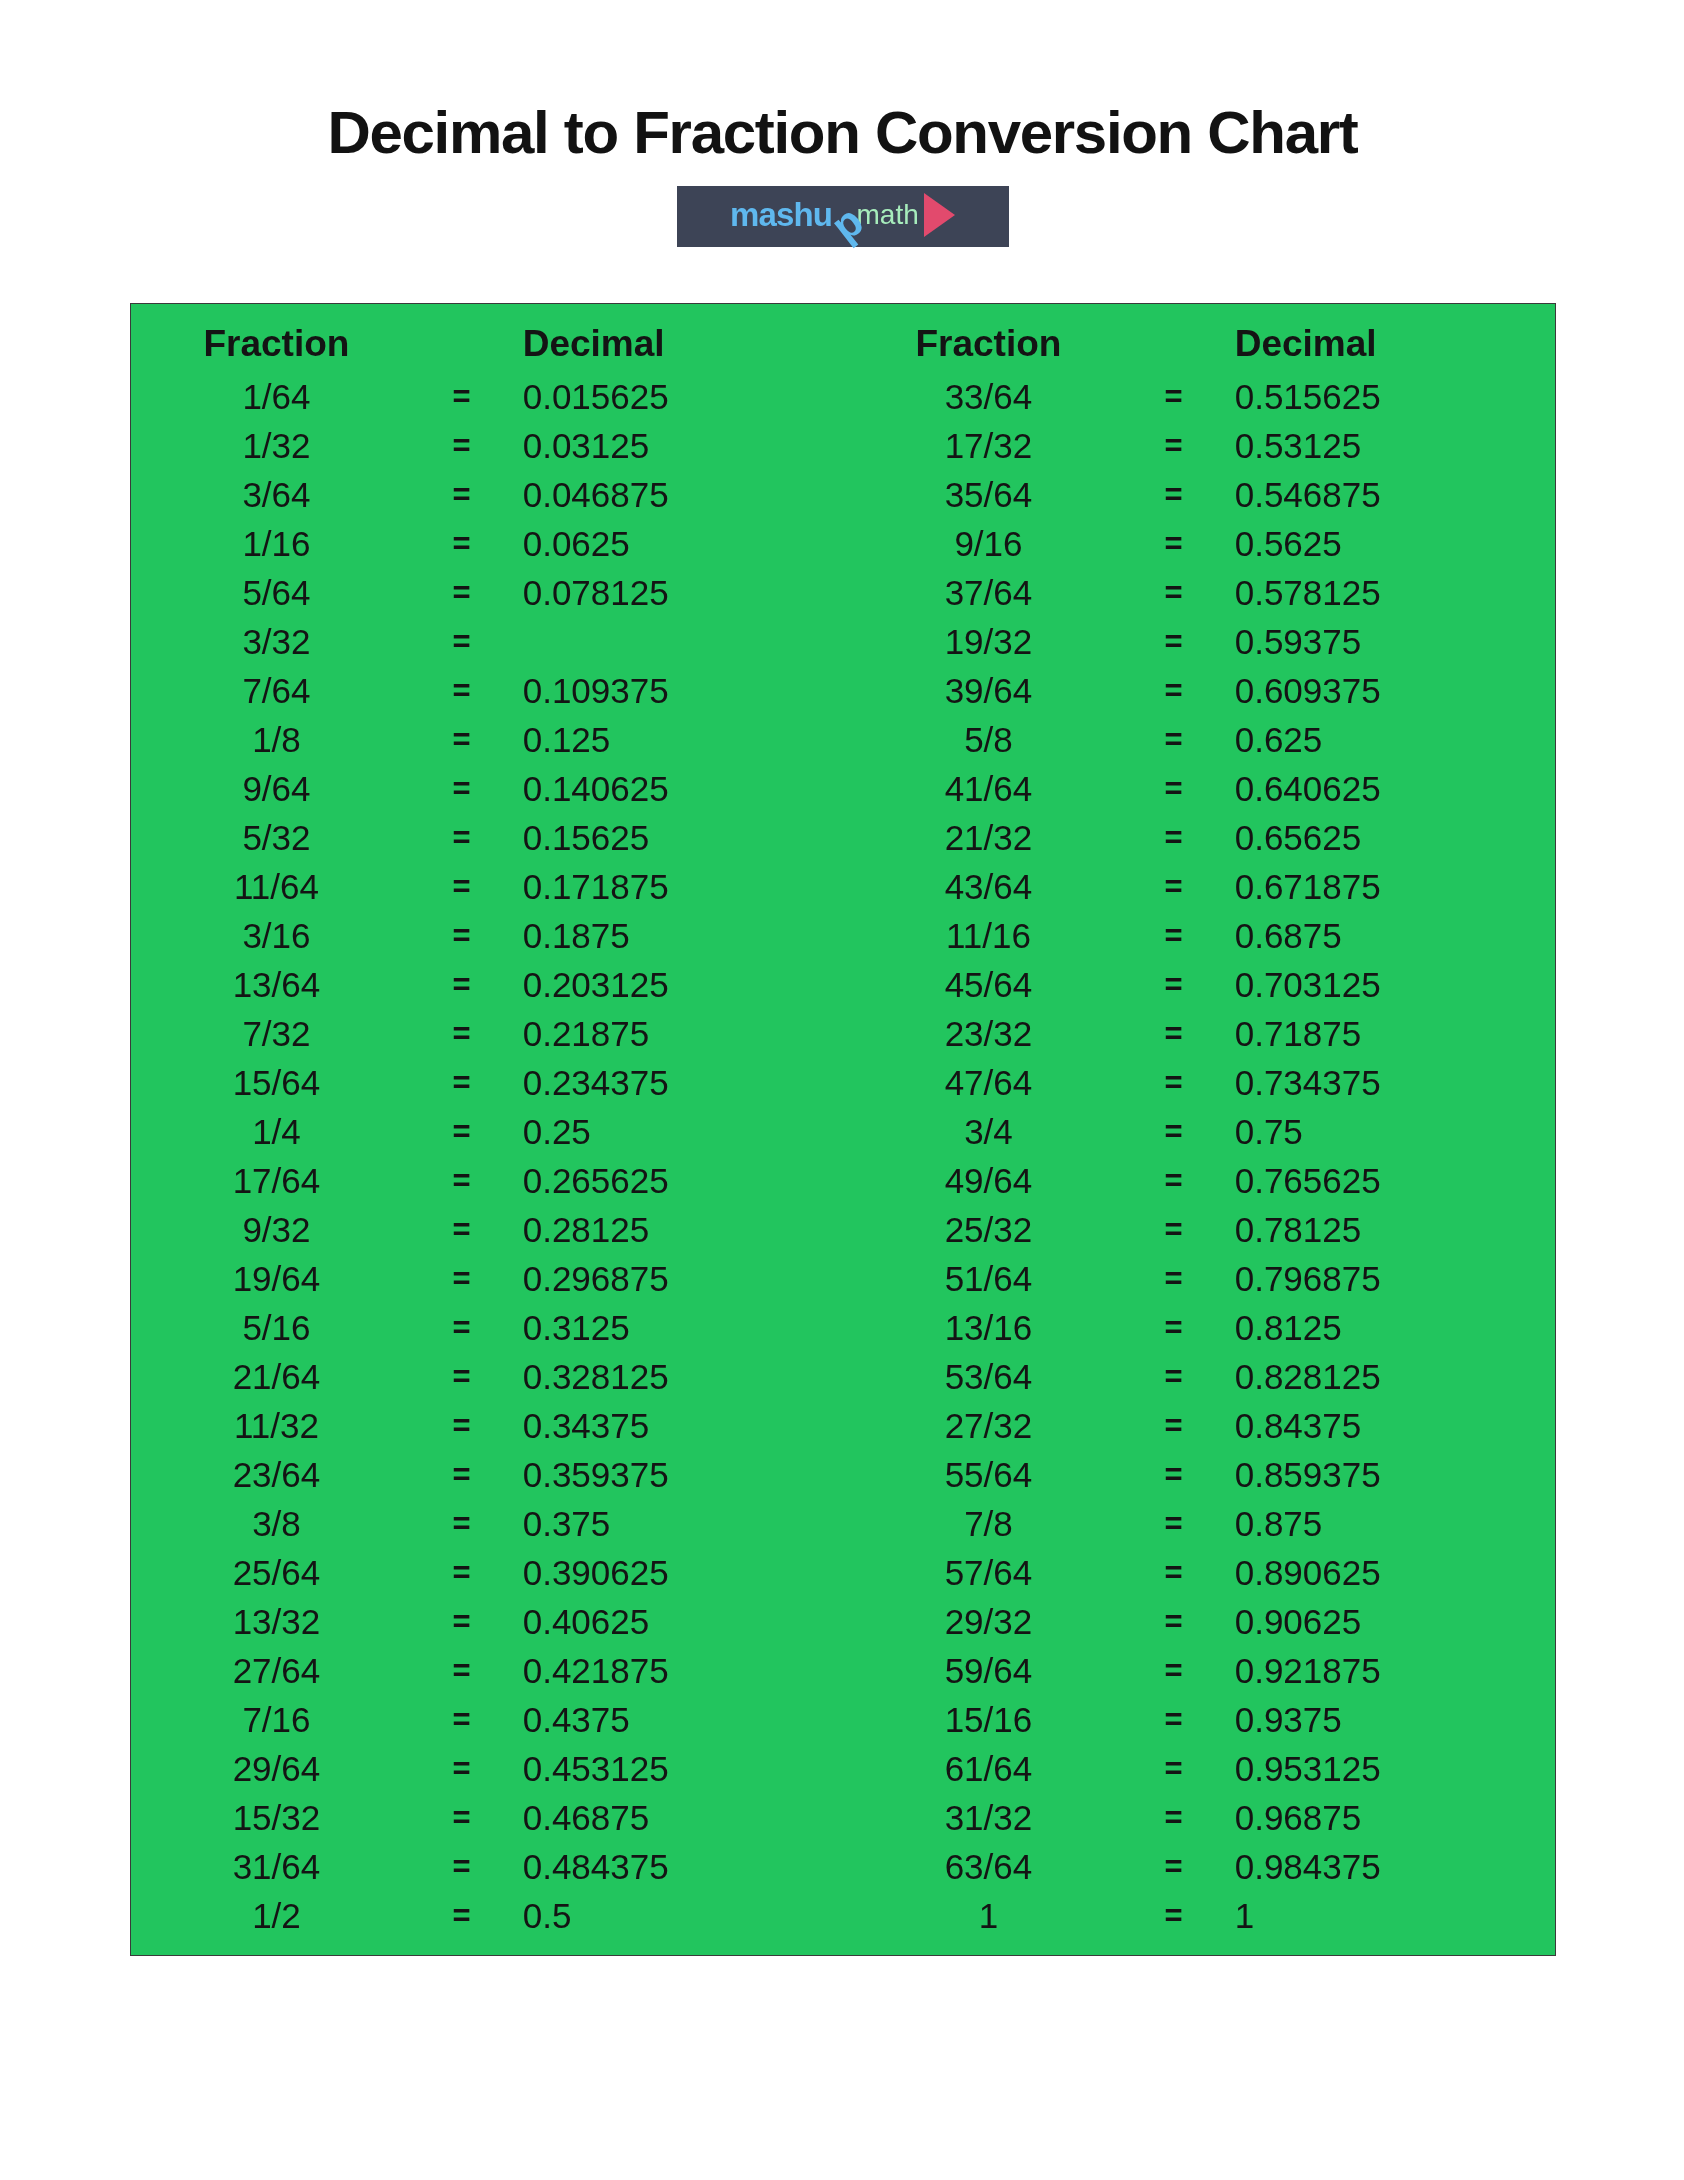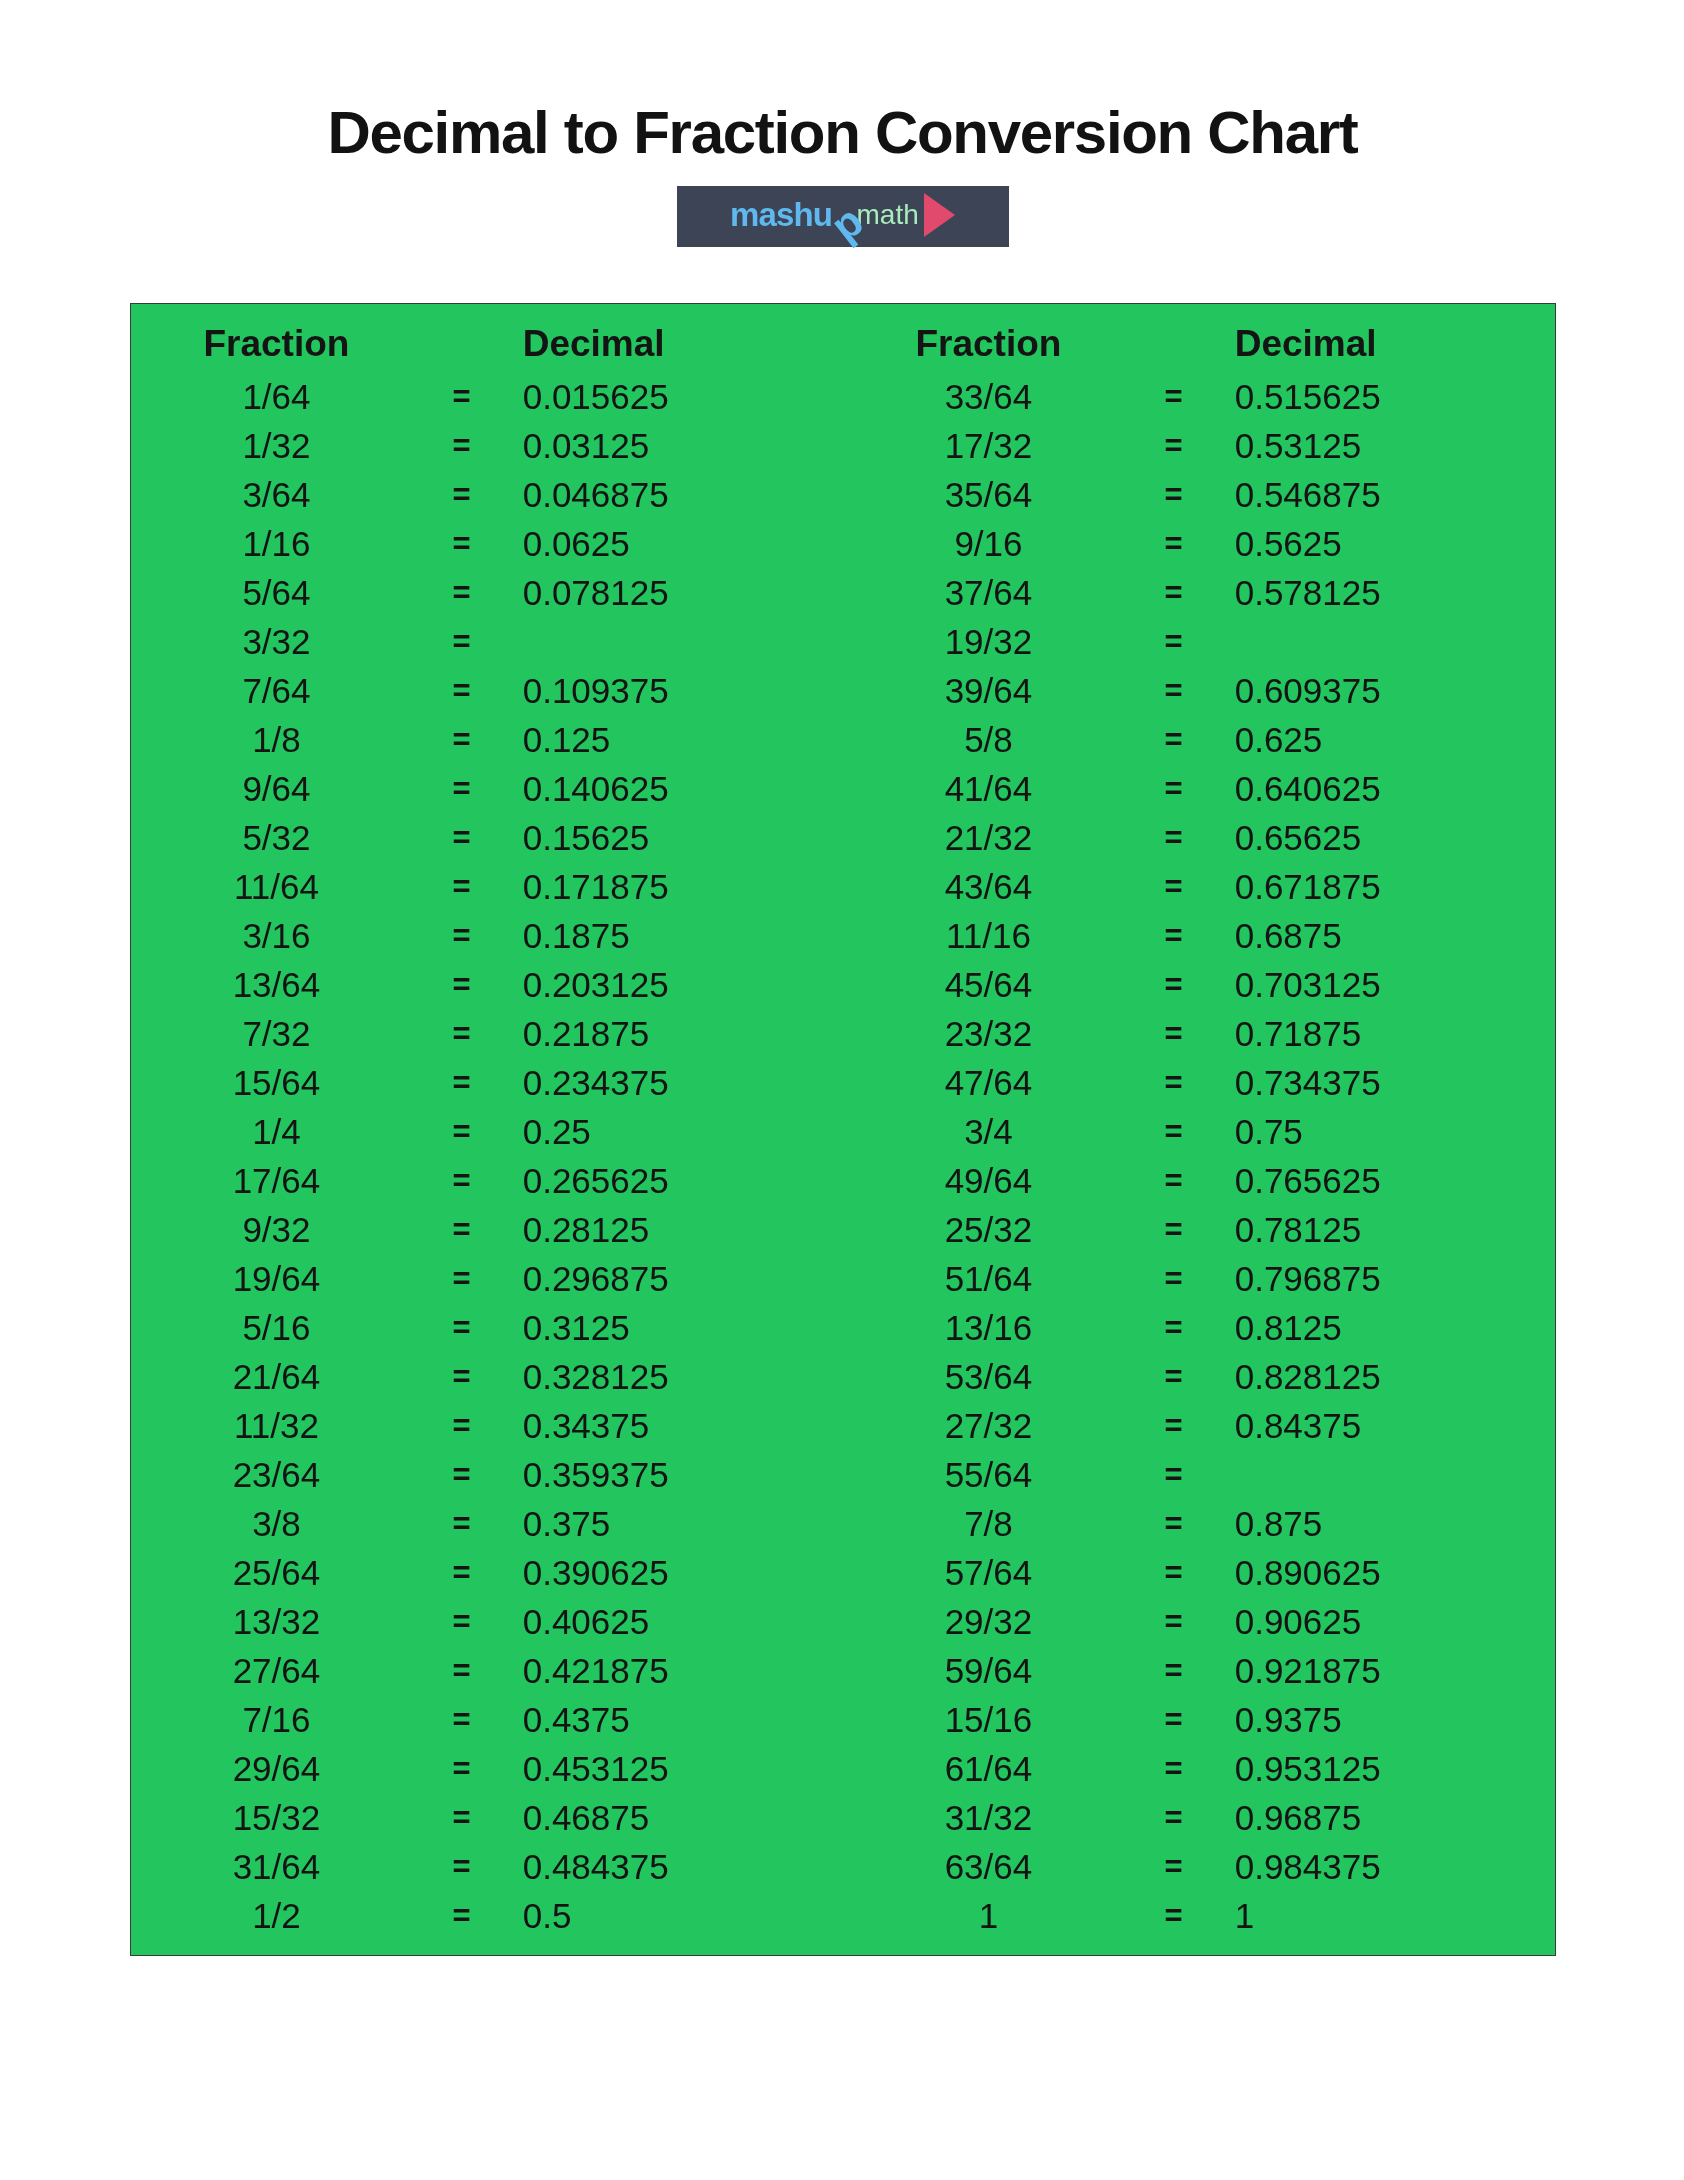--- a/index.html
+++ b/index.html
@@ -336,20 +336,21 @@
             <span class="dcell">0.5625</span>
           </div>
           <div class="trow">
             <span class="fcell">37/64</span>
             <span class="ecell">=</span>
             <span class="dcell">0.578125</span>
           </div>
           <div class="trow">
             <span class="fcell">19/32</span>
             <span class="ecell">=</span>
+            <span class="dcell">0.59375</span>
           </div>
           <div class="trow">
             <span class="fcell">39/64</span>
             <span class="ecell">=</span>
             <span class="dcell">0.609375</span>
           </div>
           <div class="trow">
             <span class="fcell">5/8</span>
             <span class="ecell">=</span>
             <span class="dcell">0.625</span>
@@ -420,20 +421,21 @@
             <span class="dcell">0.828125</span>
           </div>
           <div class="trow">
             <span class="fcell">27/32</span>
             <span class="ecell">=</span>
             <span class="dcell">0.84375</span>
           </div>
           <div class="trow">
             <span class="fcell">55/64</span>
             <span class="ecell">=</span>
+            <span class="dcell">0.859375</span>
           </div>
           <div class="trow">
             <span class="fcell">7/8</span>
             <span class="ecell">=</span>
             <span class="dcell">0.875</span>
           </div>
           <div class="trow">
             <span class="fcell">57/64</span>
             <span class="ecell">=</span>
             <span class="dcell">0.890625</span>

